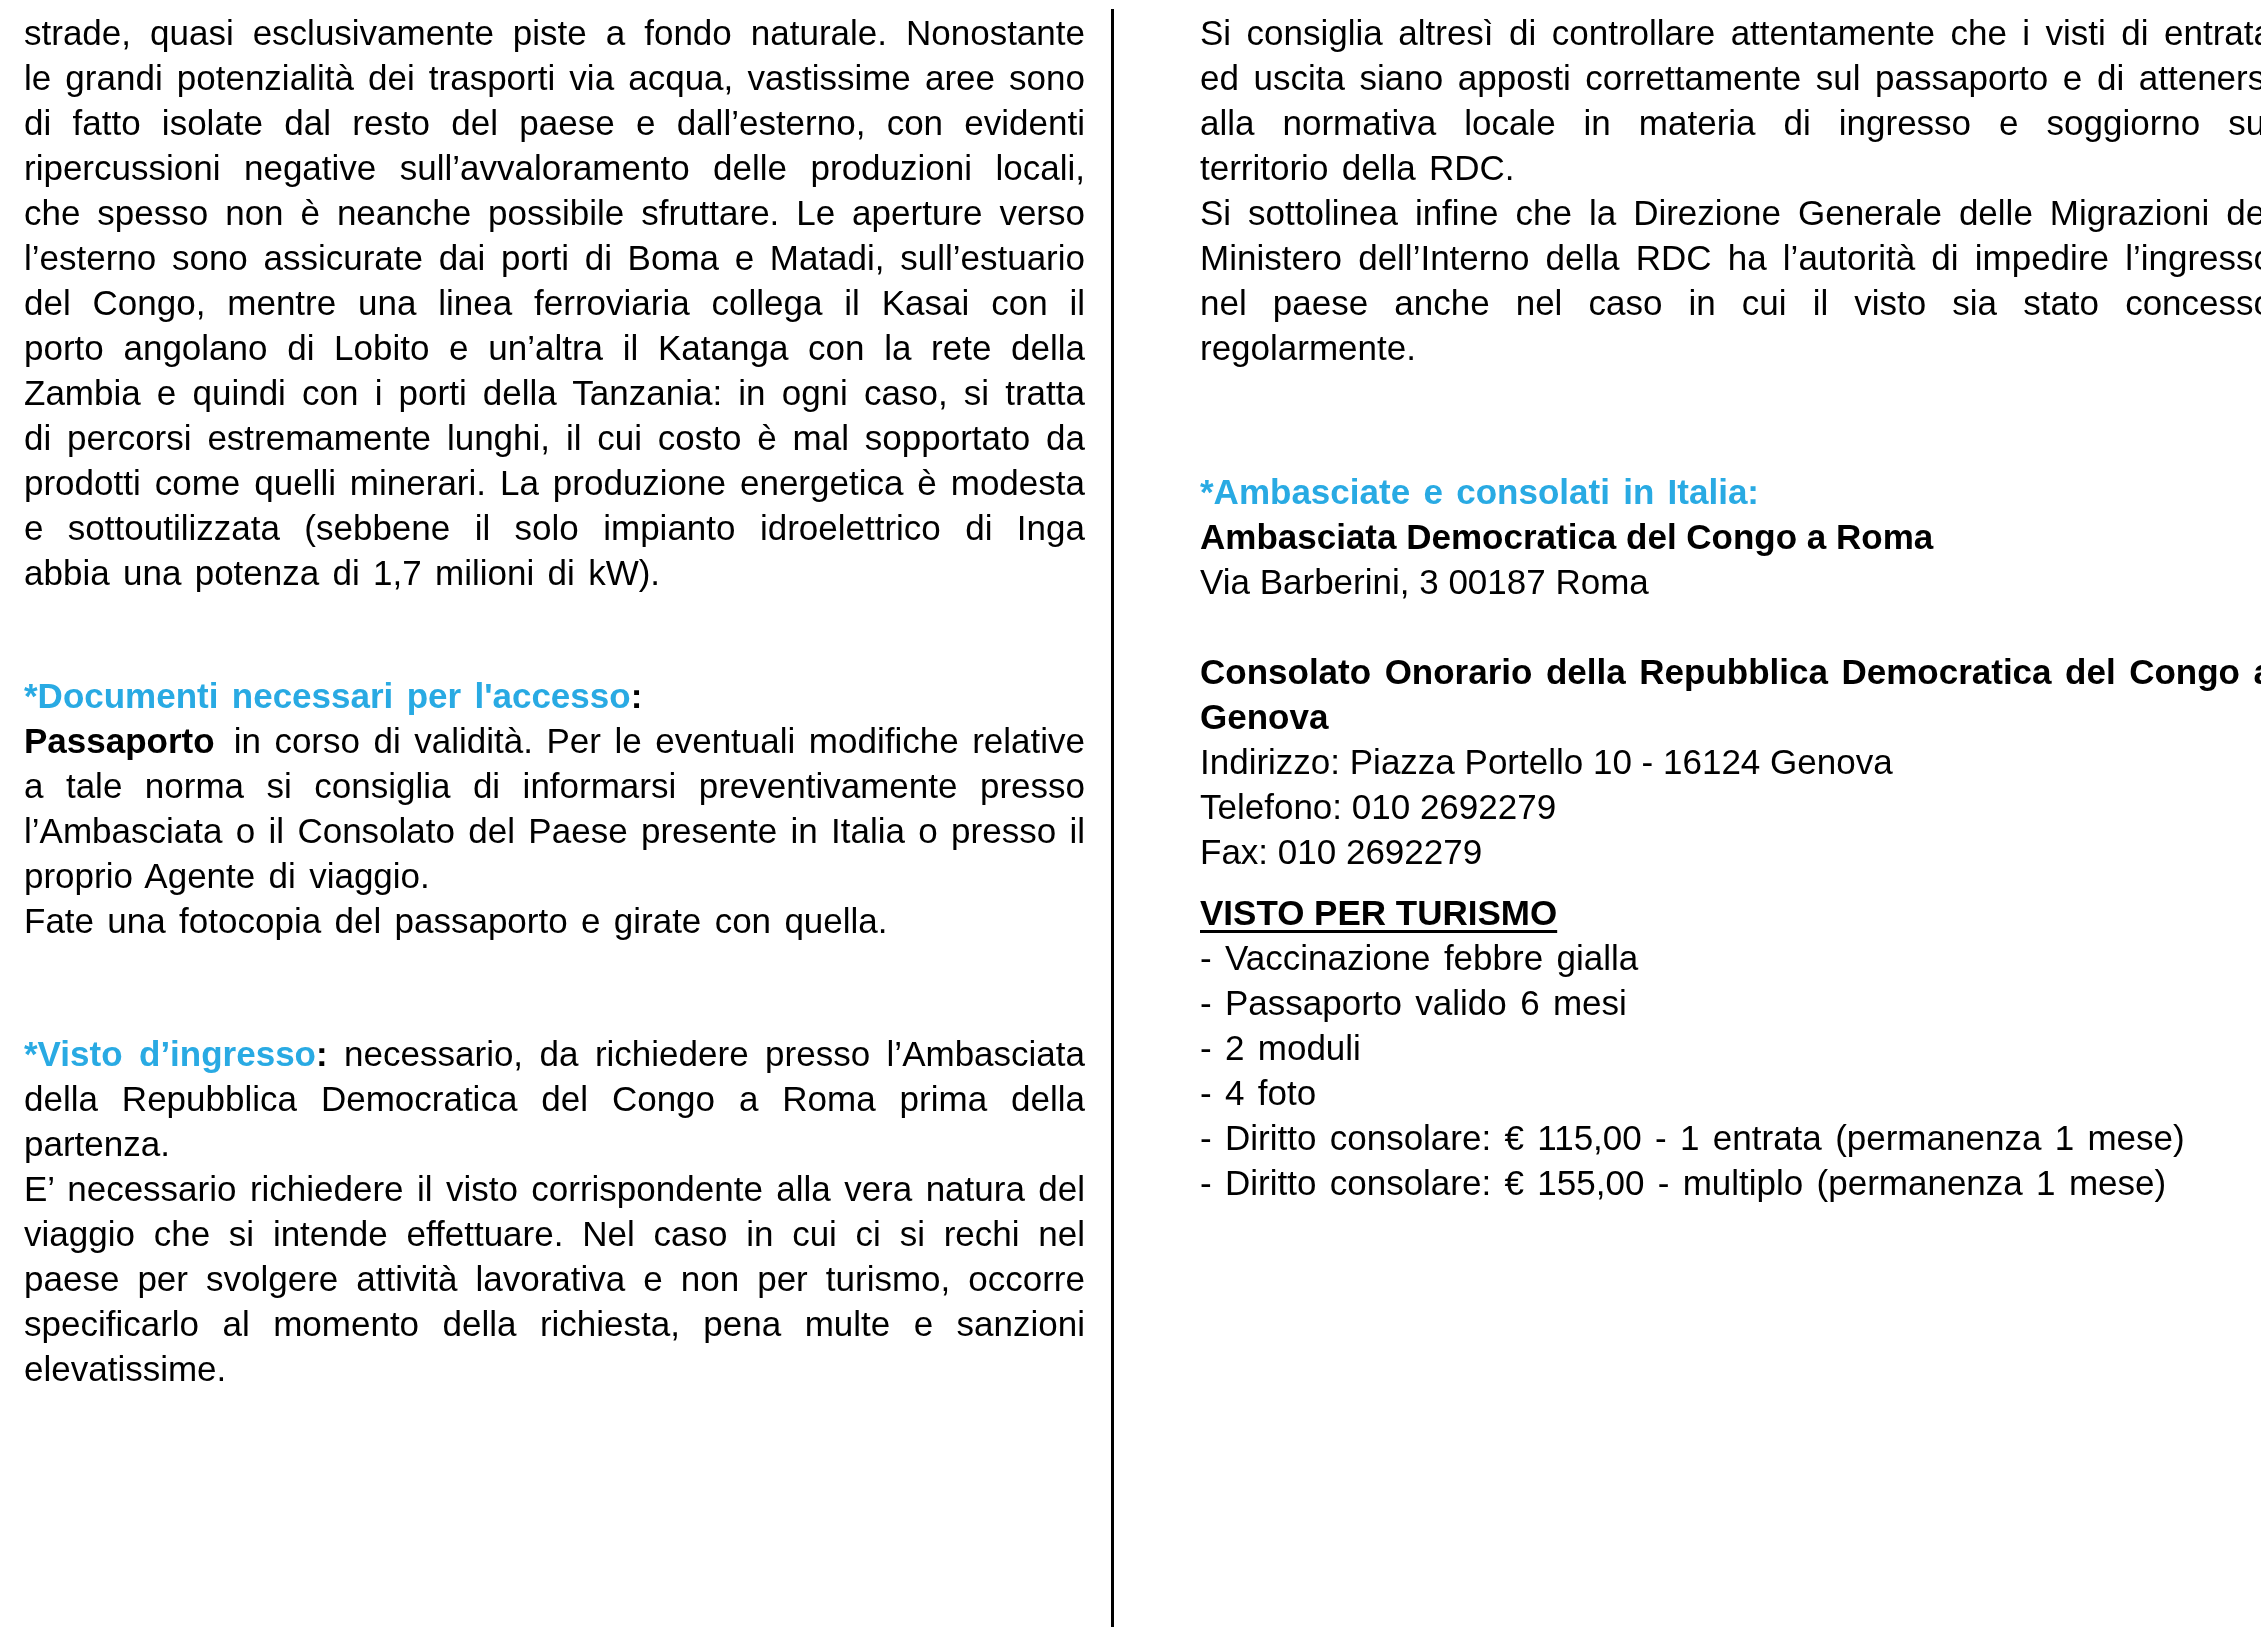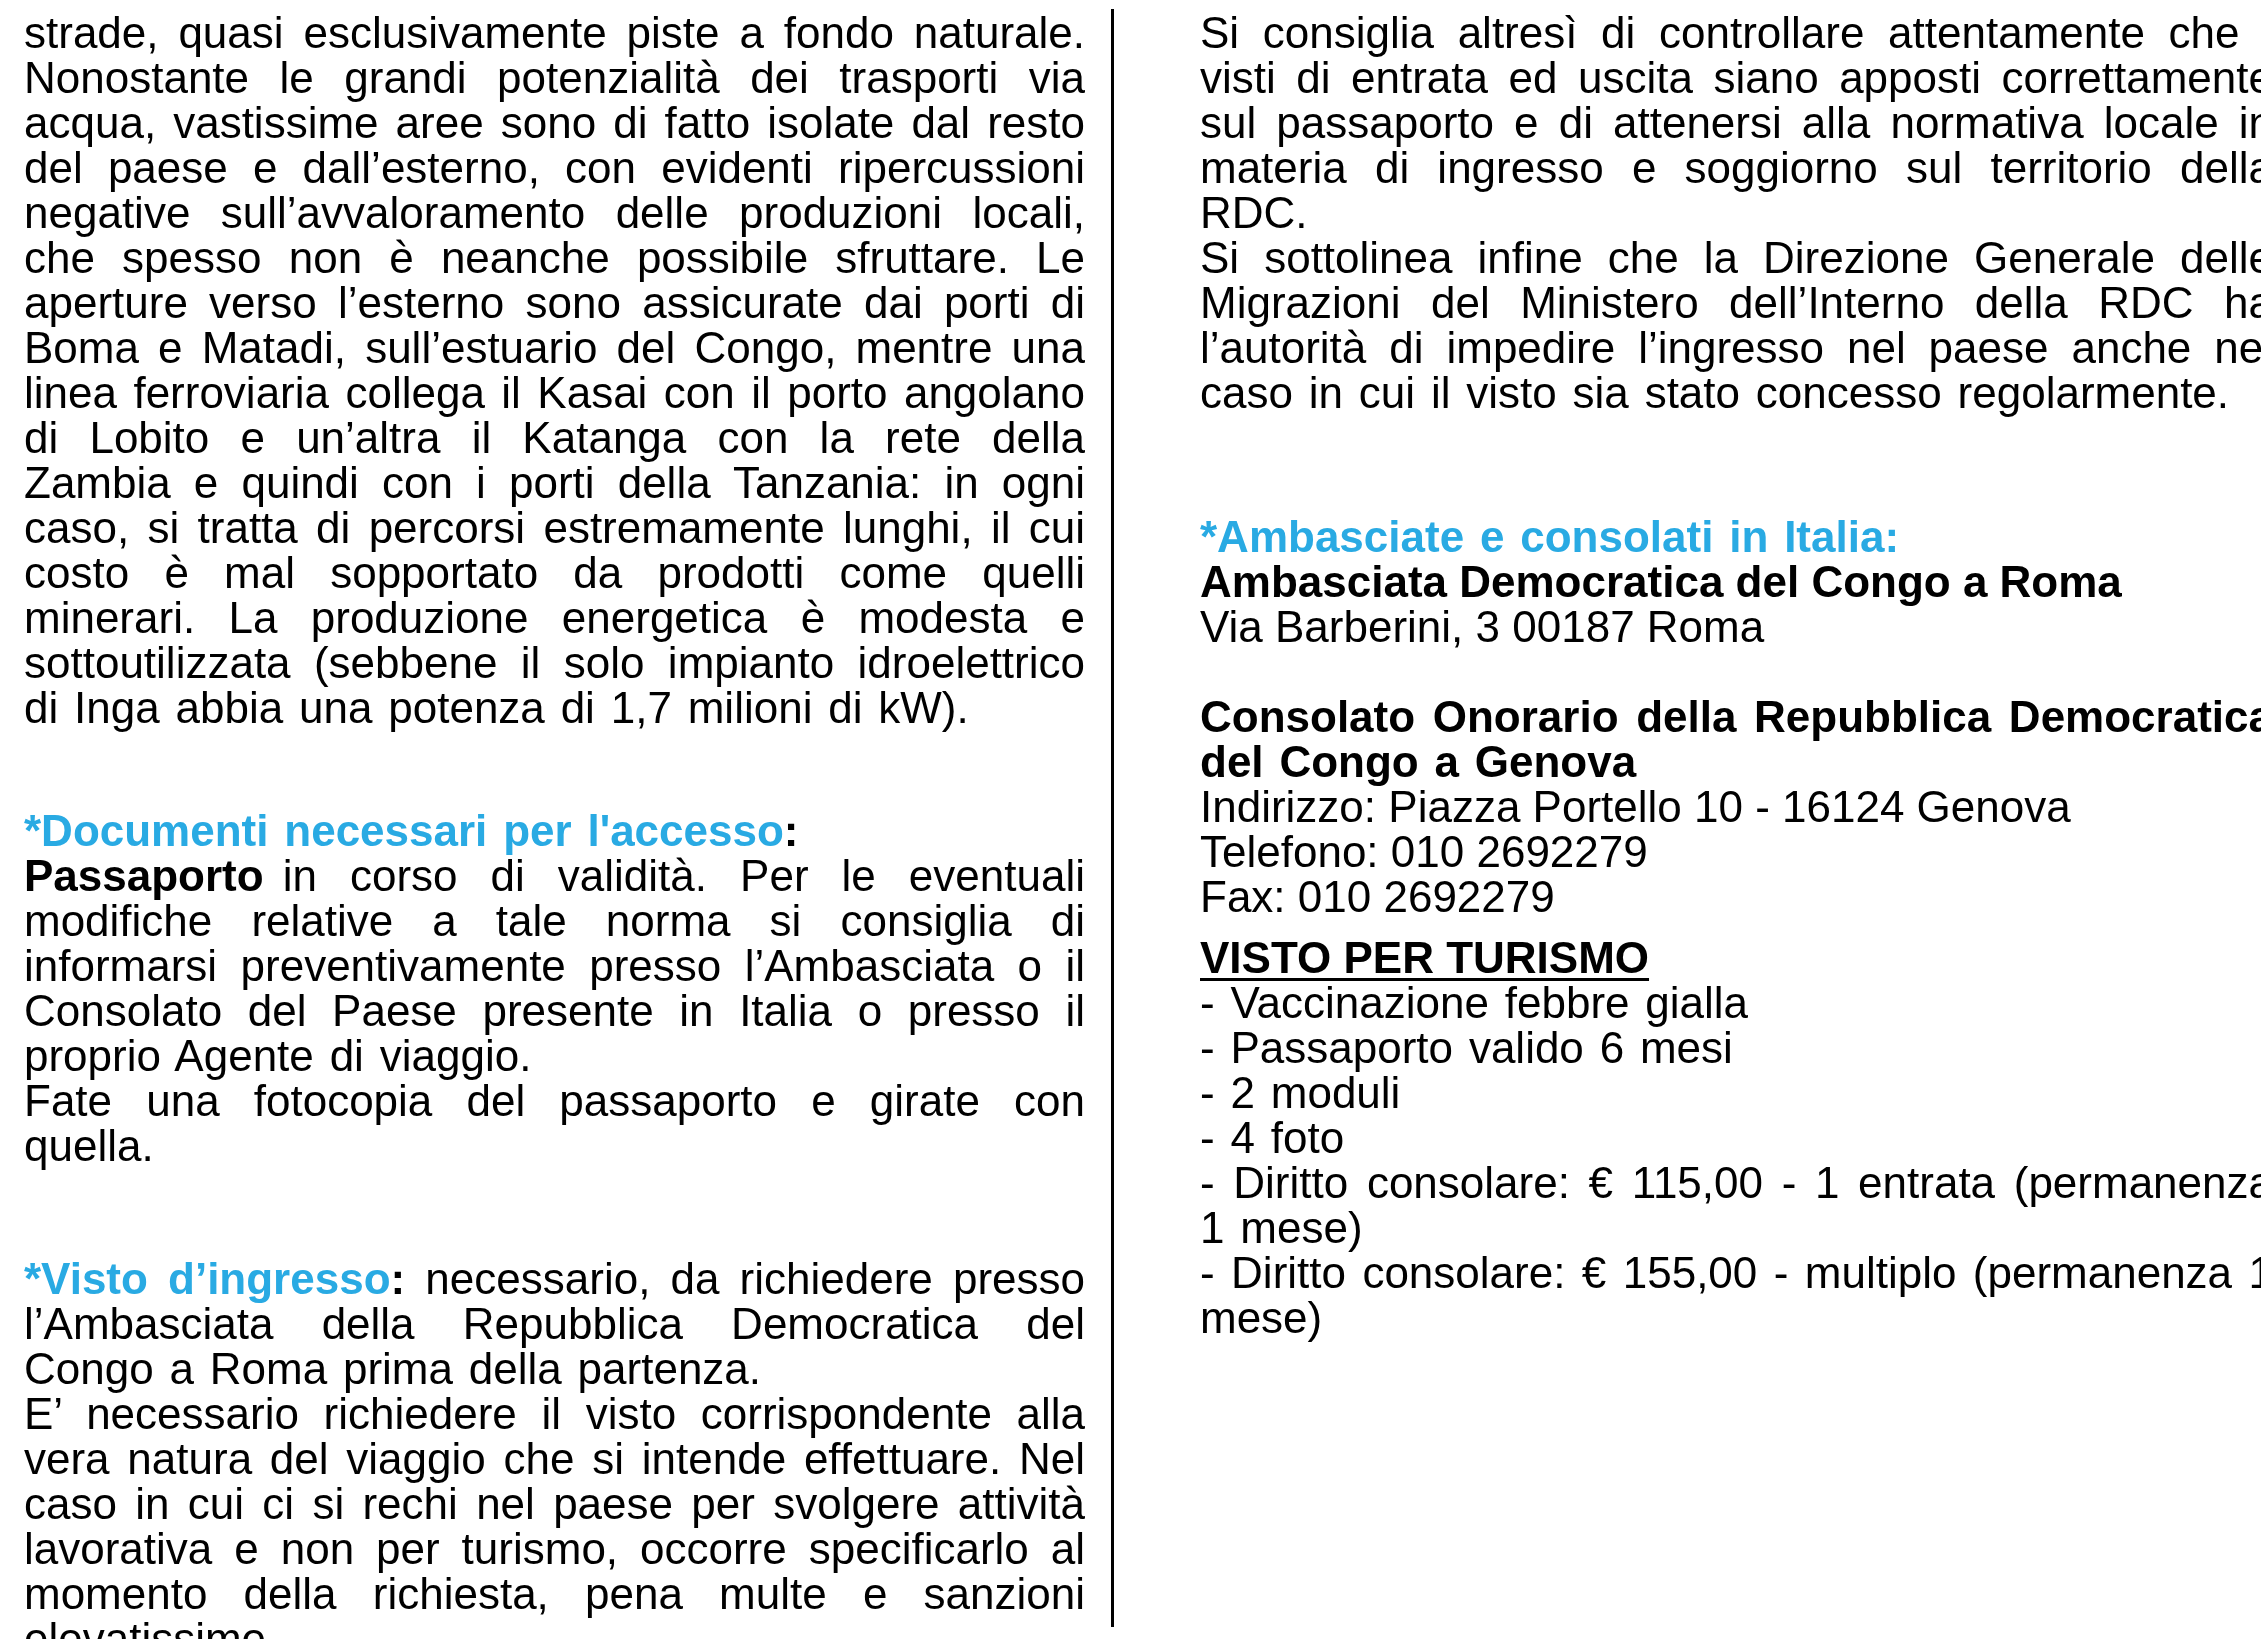--- a/index.html
+++ b/index.html
@@ -9,21 +9,21 @@
     width: 2261px;
     height: 1639px;
     overflow: hidden;
   }
   .page {
     position: relative;
     width: 1924px;
     height: 1639px;
     background: #ffffff;
     font-family: "Liberation Sans", "DejaVu Sans", sans-serif;
-    font-size: 44px;
+    font-size: 35px;
     line-height: 45px;
     color: #000000;
   }
   .col {
     position: absolute;
     top: 10px;
   }
   .col-left  { left: 24px;   width: 1061px; }
   .col-right { left: 1200px; width: 1073px; }
   .divider {

